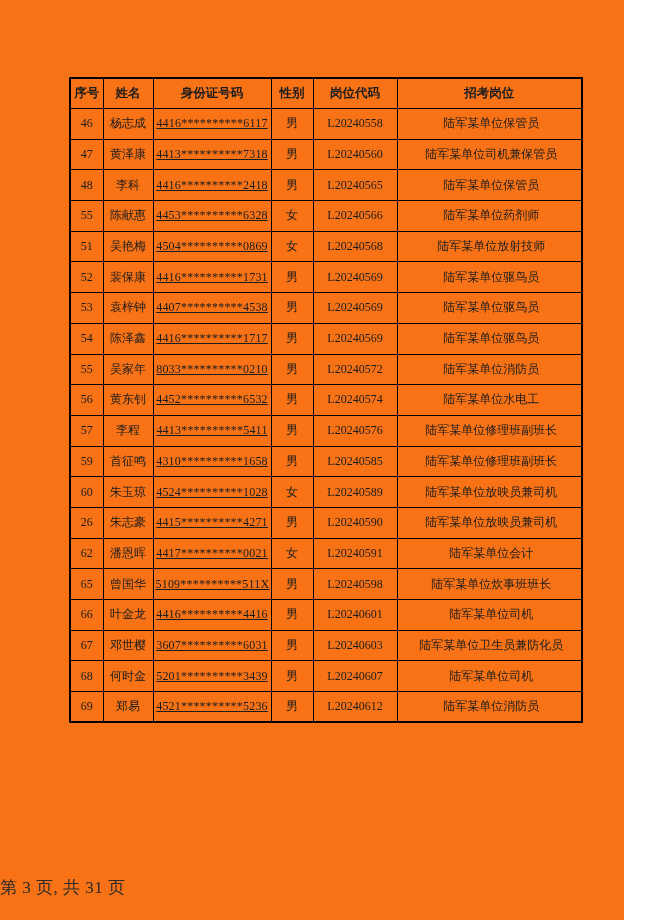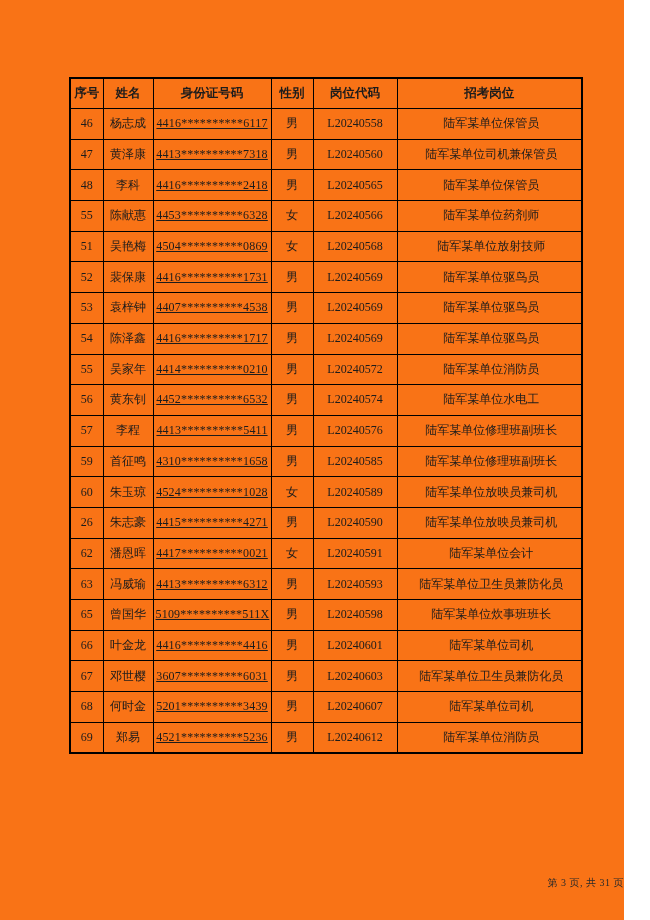--- a/index.html
+++ b/index.html
@@ -53,22 +53,22 @@
   }
   table.roster td.cell-id {
     letter-spacing: 0.2px;
     text-decoration: underline;
   }
   .page-footer {
     position: absolute;
     top: 876px;
     left: 0;
     width: 100%;
-    text-align: right;
-    font-size: 10px;
+    text-align: left;
+    font-size: 17px;
     color: #2a2a2a;
     letter-spacing: 0.5px;
   }
 </style>
 </head>
 <body>
 
 <div class="page">
 
   <table class="roster">
@@ -151,21 +151,21 @@
           <td class="cell-serial">54</td>
           <td class="cell-name">陈泽鑫</td>
           <td class="cell-id">4416**********1717</td>
           <td class="cell-gender">男</td>
           <td class="cell-code">L20240569</td>
           <td class="cell-post">陆军某单位驱鸟员</td>
         </tr>
         <tr>
           <td class="cell-serial">55</td>
           <td class="cell-name">吴家年</td>
-          <td class="cell-id">4414**********0210</td>
+          <td class="cell-id">8033**********0210</td>
           <td class="cell-gender">男</td>
           <td class="cell-code">L20240572</td>
           <td class="cell-post">陆军某单位消防员</td>
         </tr>
         <tr>
           <td class="cell-serial">56</td>
           <td class="cell-name">黄东钊</td>
           <td class="cell-id">4452**********6532</td>
           <td class="cell-gender">男</td>
           <td class="cell-code">L20240574</td>
@@ -205,28 +205,20 @@
         </tr>
         <tr>
           <td class="cell-serial">62</td>
           <td class="cell-name">潘恩晖</td>
           <td class="cell-id">4417**********0021</td>
           <td class="cell-gender">女</td>
           <td class="cell-code">L20240591</td>
           <td class="cell-post">陆军某单位会计</td>
         </tr>
         <tr>
-          <td class="cell-serial">63</td>
-          <td class="cell-name">冯威瑜</td>
-          <td class="cell-id">4413**********6312</td>
-          <td class="cell-gender">男</td>
-          <td class="cell-code">L20240593</td>
-          <td class="cell-post">陆军某单位卫生员兼防化员</td>
-        </tr>
-        <tr>
           <td class="cell-serial">65</td>
           <td class="cell-name">曾国华</td>
           <td class="cell-id">5109**********511X</td>
           <td class="cell-gender">男</td>
           <td class="cell-code">L20240598</td>
           <td class="cell-post">陆军某单位炊事班班长</td>
         </tr>
         <tr>
           <td class="cell-serial">66</td>
           <td class="cell-name">叶金龙</td>

